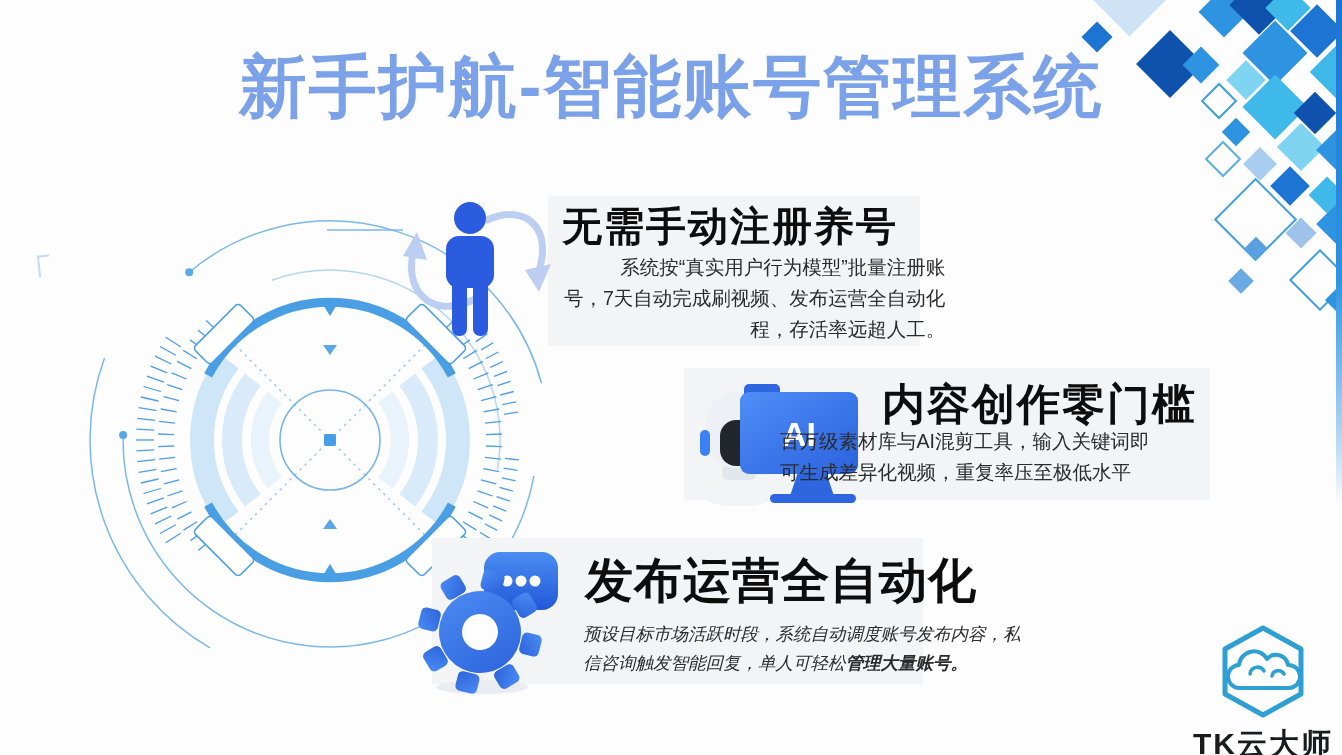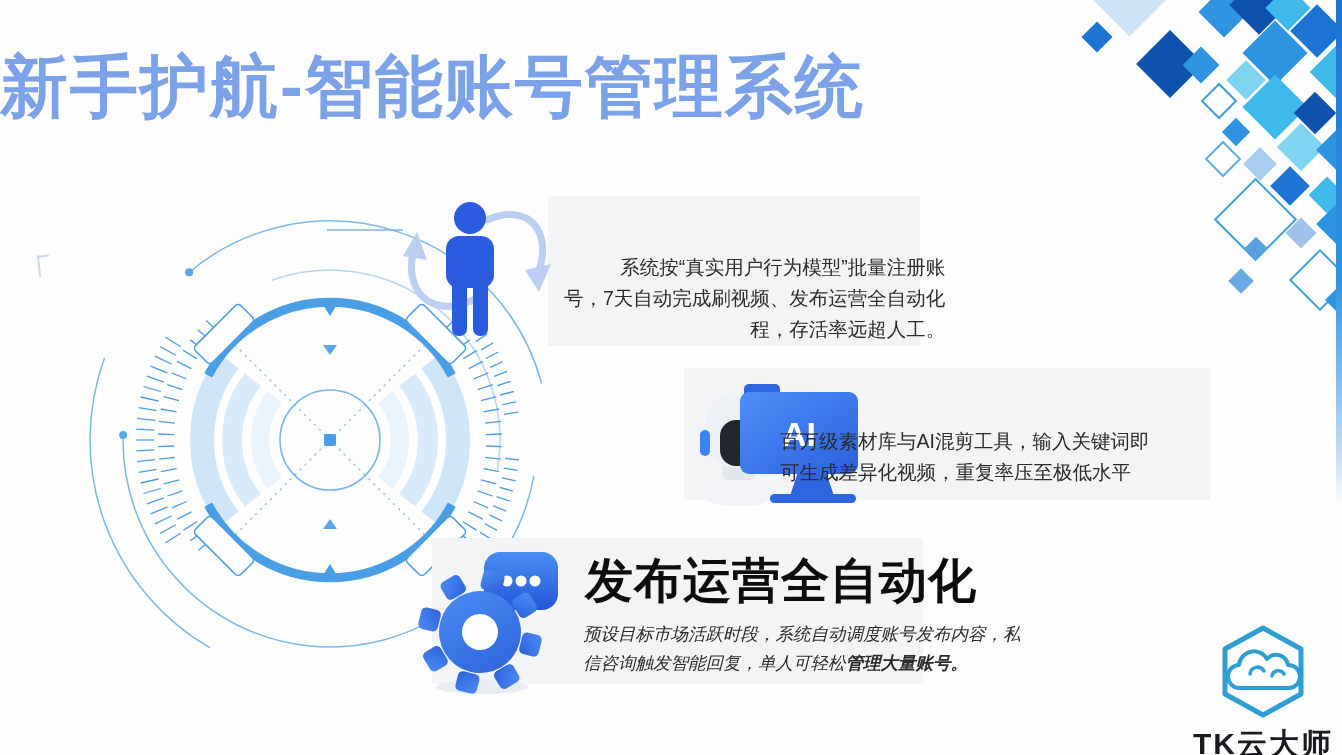--- a/index.html
+++ b/index.html
@@ -1,21 +1,21 @@
 <!DOCTYPE html>
 <html><head>
 <meta charset="utf-8">
 <style>
   html,body{margin:0;padding:0;}
   body{width:1342px;height:755px;background:#fdfdfe;overflow:hidden;
        font-family:"Liberation Sans","DejaVu Sans",sans-serif;}
   .page{position:relative;width:1342px;height:755px;}
   .abs{position:absolute;}
   
-  .main-title{position:absolute;top:44px;left:0;width:100%;
+  .main-title{position:absolute;top:44px;left:0;width:100%;text-align:center;
     font-size:68px;font-weight:900;letter-spacing:2px;color:#7ba1e9;line-height:84px;}
   
   .panel{position:absolute;background:#f3f4f6;}
   .feat-title{position:absolute;font-size:40px;font-weight:900;color:#0d0d0d;letter-spacing:2px;white-space:nowrap;}
   .feat-desc{position:absolute;color:#2b2b2b;white-space:nowrap;}
   .feat-desc div{white-space:nowrap;}
   
   .dm{position:absolute;transform:rotate(45deg);}
   .dm.o{background:transparent !important;border:2px solid #3f9fdc;}
   
@@ -194,20 +194,21 @@
       <path d="M78 120 C 36 140 6 110 20 66" fill="none" stroke="#bccff2" stroke-width="7" stroke-linecap="round"></path>
       <polygon points="8,76 32,80 22,52" fill="#bccff2"></polygon>
     </g>
     <g fill="#2b5ce0">
       <circle cx="75" cy="38" r="16"></circle>
       <rect x="51" y="56" width="48" height="52" rx="13"></rect>
       <rect x="57" y="98" width="15" height="58" rx="7"></rect>
       <rect x="78" y="98" width="15" height="58" rx="7"></rect>
     </g>
   </svg>
+  <div class="feat-title" style="left:562px;top:199px;">无需手动注册养号</div>
   <div class="feat-desc" style="left:564px;top:252px;font-size:19.5px;line-height:31px;text-align:right;">
     <div>系统按“真实用户行为模型”批量注册账</div>
     <div>号，7天自动完成刷视频、发布运营全自动化</div>
     <div>程，存活率远超人工。</div>
   </div>
 
   <div class="panel" style="left:684px;top:368px;width:526px;height:132px;"></div>
   <svg class="abs" style="left:692px;top:372px;" width="172" height="134" viewBox="0 0 172 134">
     <defs>
       <linearGradient id="fold" x1="0" y1="0" x2="1" y2="1">
@@ -221,20 +222,21 @@
     <rect x="8" y="58" width="10" height="26" rx="5" fill="#3b82f6"></rect>
     <rect x="28" y="48" width="46" height="46" rx="16" fill="#22262d"></rect>
     <circle cx="56" cy="71" r="8" fill="#0f1216"></circle>
     <circle cx="59" cy="68" r="2.5" fill="#ffffff" opacity=".85"></circle>
     <polygon points="106,100 134,100 142,124 98,124" fill="#2d66de"></polygon>
     <rect x="78" y="122" width="86" height="9" rx="4.5" fill="#2d66de"></rect>
     <rect x="52" y="12" width="36" height="16" rx="5" fill="#2d66de"></rect>
     <rect x="48" y="20" width="118" height="82" rx="9" fill="url(#fold)"></rect>
     <text x="107" y="74" text-anchor="middle" font-size="34" font-weight="bold" fill="#ffffff">AI</text>
   </svg>
+  <div class="feat-title" style="left:882px;top:376px;font-size:43px;">内容创作零门槛</div>
   <div class="feat-desc" style="left:780px;top:426px;font-size:19.5px;line-height:31px;">
     <div>百万级素材库与AI混剪工具，输入关键词即</div>
     <div>可生成差异化视频，重复率压至极低水平</div>
   </div>
 
   <div class="panel" style="left:432px;top:538px;width:491px;height:146px;"></div>
   <svg class="abs" style="left:416px;top:540px;" width="150" height="155" viewBox="0 0 150 155">
     <defs>
       <linearGradient id="gearg" x1="0" y1="0" x2="1" y2="1">
         <stop offset="0" stop-color="#4c8cf4"></stop>

